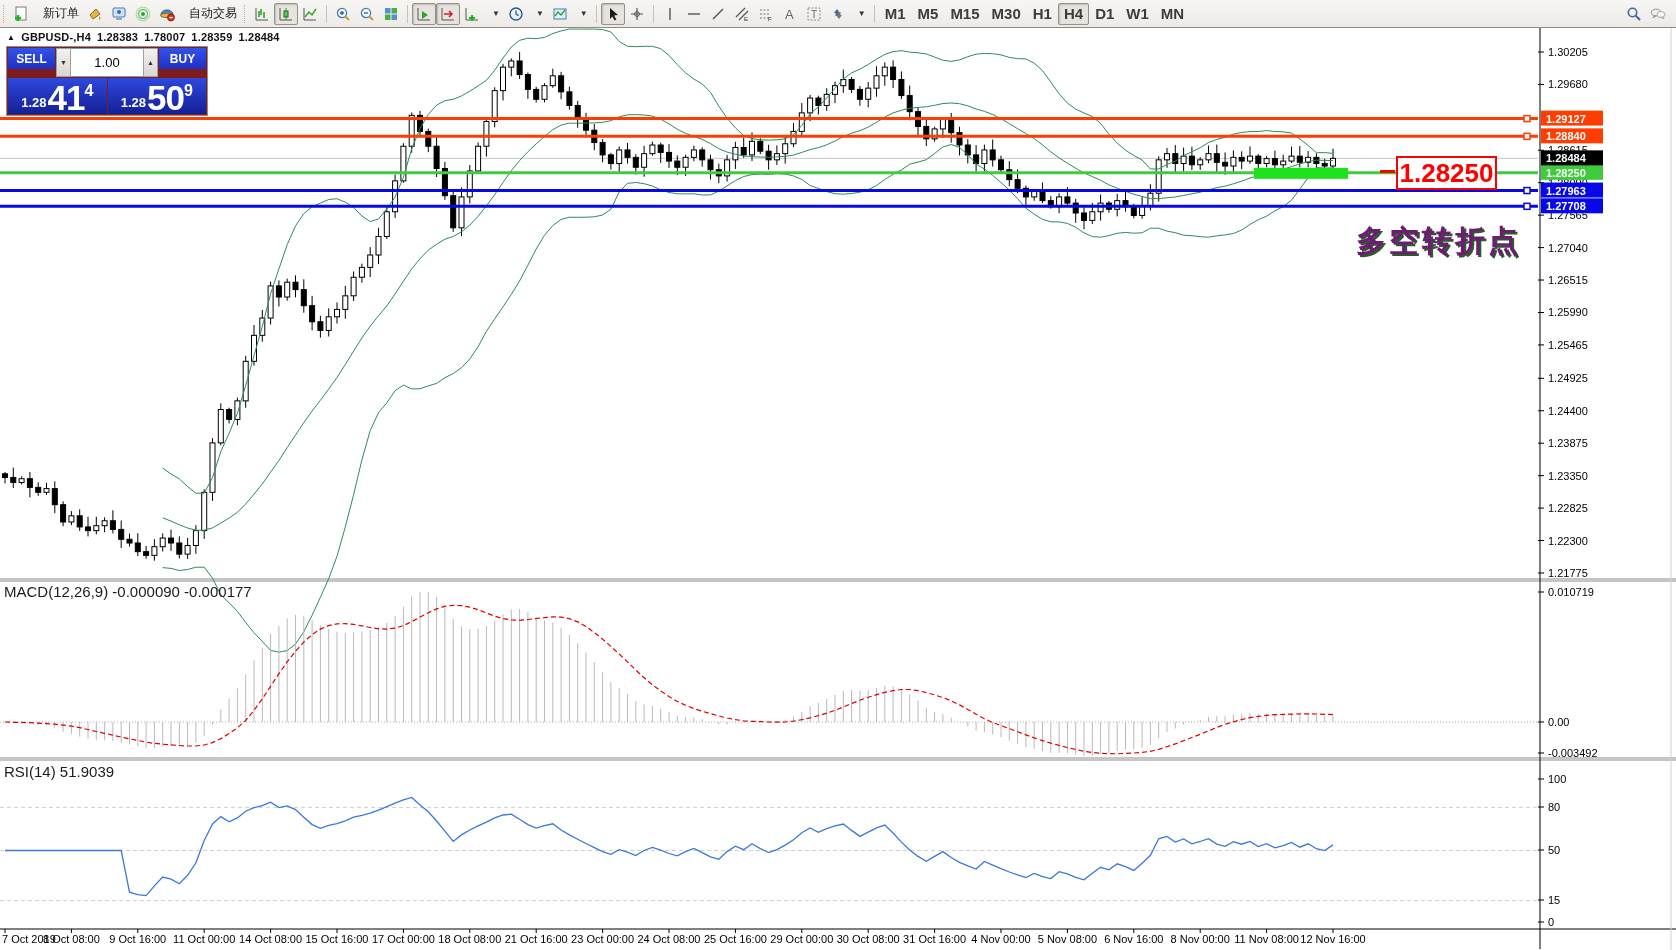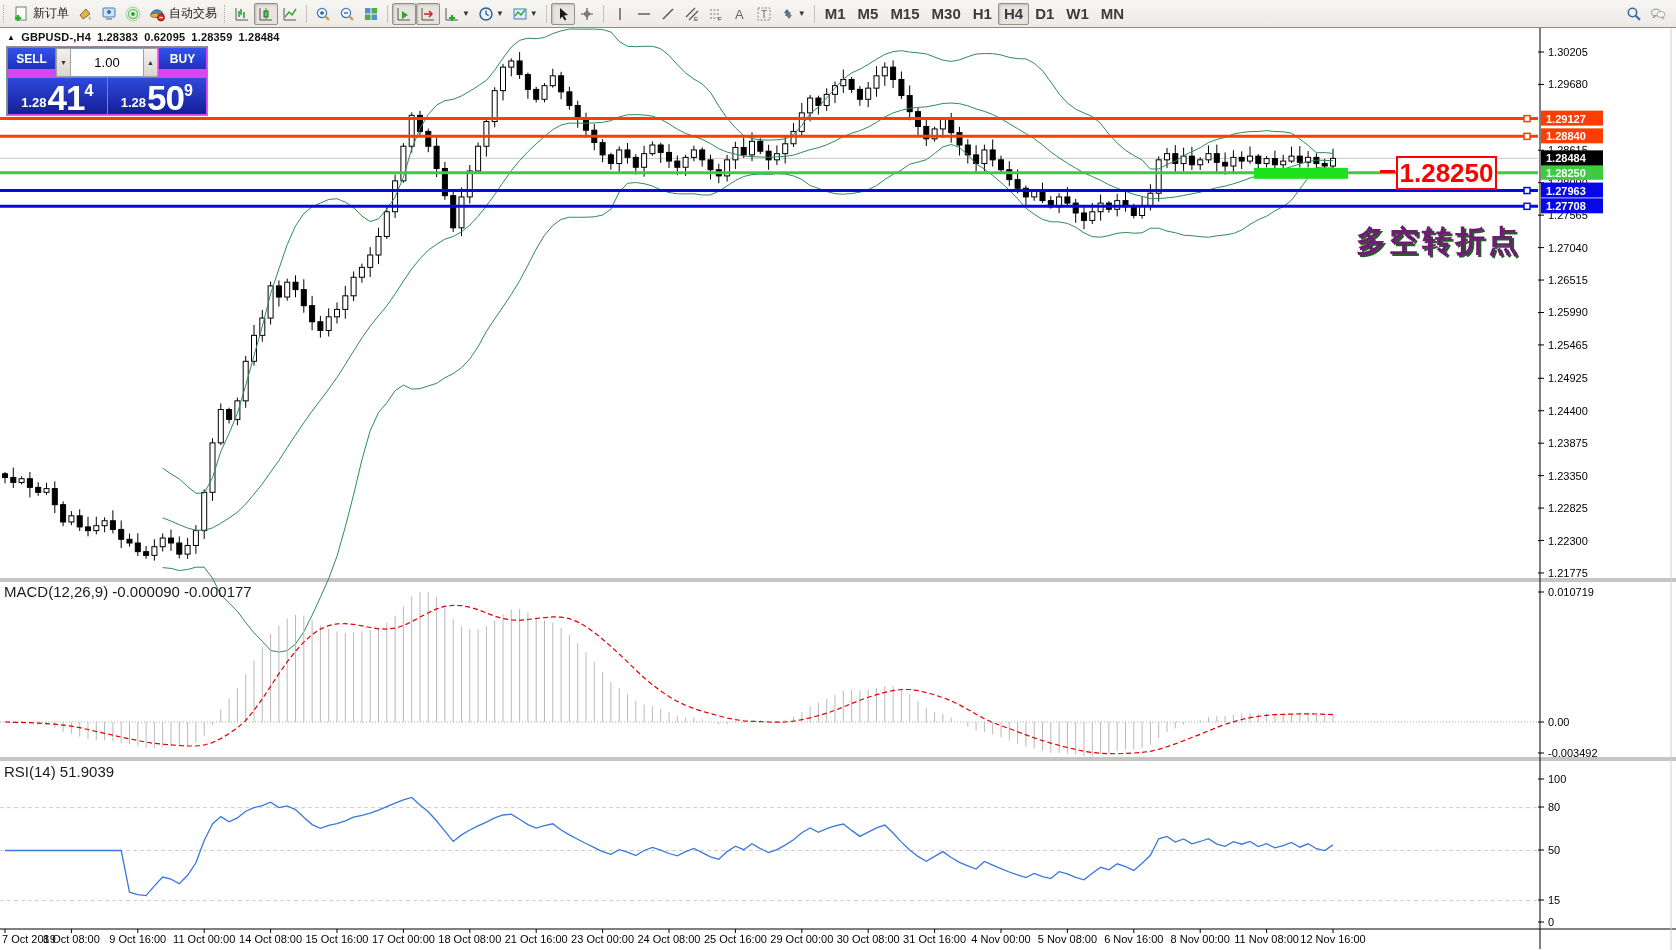--- a/index.html
+++ b/index.html
@@ -1,37 +1,37 @@
 <!DOCTYPE html>
 <html><head>
 <meta charset="utf-8">
 <style>
   html,body{margin:0;padding:0;width:1676px;height:950px;overflow:hidden;background:#fff;
     font-family:"Liberation Sans",sans-serif;-webkit-font-smoothing:antialiased;}
   
   .toolbar{position:absolute;left:0;top:0;width:1676px;height:27px;background:linear-gradient(#f7f6f4,#edeae6);
     border-bottom:1px solid #8e8a84;display:flex;align-items:center;z-index:30;font-size:12px;color:#222;}
   .tb{height:22px;min-width:24px;padding:0 3px;display:flex;align-items:center;justify-content:center;
-    border:1px solid transparent;border-radius:2px;box-sizing:border-box;}
+    border:1px solid transparent;border-radius:2px;box-sizing:border-box;gap:10px;}
   .tb.active{border:1px solid #96928b;background:#e7e4df;box-shadow:inset 1px 1px 2px rgba(0,0,0,.18);}
   .tb-label{margin-left:4px;font-size:12px;}
   .sep{width:1px;height:18px;background:#c6c2bb;margin:0 4px;}
   .grip{width:2px;height:18px;border-left:1px dotted #b3afa8;margin:0 3px;}
   .caret{font-size:8px;color:#333;margin-left:2px;}
   .tf{font-size:15px;font-weight:bold;color:#3c3c3c;padding:0 5px;}
   .icon16{width:16px;height:16px;display:block;}
   .spacer{flex:1;}
   
   #chart-svg{position:absolute;left:0;top:0;z-index:5;}
   .ohlc-title{position:absolute;left:7px;top:31px;z-index:20;font-size:11px;font-weight:bold;color:#111;
     letter-spacing:0.2px;display:flex;gap:6px;align-items:center;}
   .ohlc-title .tri{font-size:8px;}
   .ind-label{position:absolute;z-index:20;font-size:15px;color:#1c1c1c;left:4px;}
   
-  .trade-panel{position:absolute;left:6px;top:46px;width:202px;z-index:25;background:#d946ef;
+  .trade-panel{position:absolute;left:6px;top:46px;width:202px;z-index:25;background:#7f1d1d;
     border:1px solid #8f8f8f;padding:1px;box-sizing:border-box;}
   .tp-row{display:flex;gap:1px;}
   .tp-btn{width:47px;height:21px;background:linear-gradient(#3353ea,#1e30c2);color:#fff;font-size:12px;
     font-weight:bold;display:flex;align-items:center;justify-content:center;}
   .vol-group{flex:1;display:flex;height:29px;}
   .step-btn{width:15px;background:linear-gradient(#f2f1ef,#d9d6d1);border:1px solid #a39f99;font-size:7px;
     color:#333;display:flex;align-items:center;justify-content:center;box-sizing:border-box;}
   .vol-value{flex:1;border-top:1px solid #7f9db9;border-bottom:1px solid #7f9db9;background:#fff;font-size:13px;
     color:#000;display:flex;align-items:center;justify-content:center;}
   .price-box{flex:1;height:36px;margin-top:1px;background:linear-gradient(#2e49dd,#141f96);color:#fff;
@@ -885,21 +885,21 @@
       <text x="1266.6000000000001" y="943" text-anchor="middle" fill="#000" font-family="Liberation Sans, sans-serif" font-size="11">11 Nov 08:00</text>
       <line x1="1333" y1="929" x2="1333" y2="933" stroke="#000"></line>
       <text x="1333" y="943" text-anchor="middle" fill="#000" font-family="Liberation Sans, sans-serif" font-size="11">12 Nov 16:00</text>
     </g>
   </svg>
 
 <div class="ohlc-title">
   <span class="tri">▲</span>
   <span>GBPUSD-,H4</span>
   <span>1.28383</span>
-  <span>0.62095</span>
+  <span>1.78007</span>
   <span>1.28359</span>
   <span>1.28484</span>
 </div>
 
 <div class="trade-panel">
   <div class="tp-row">
     <div class="tp-btn">SELL</div>
     <div class="vol-group">
       <div class="step-btn">▼</div>
       <div class="vol-value">1.00</div>

